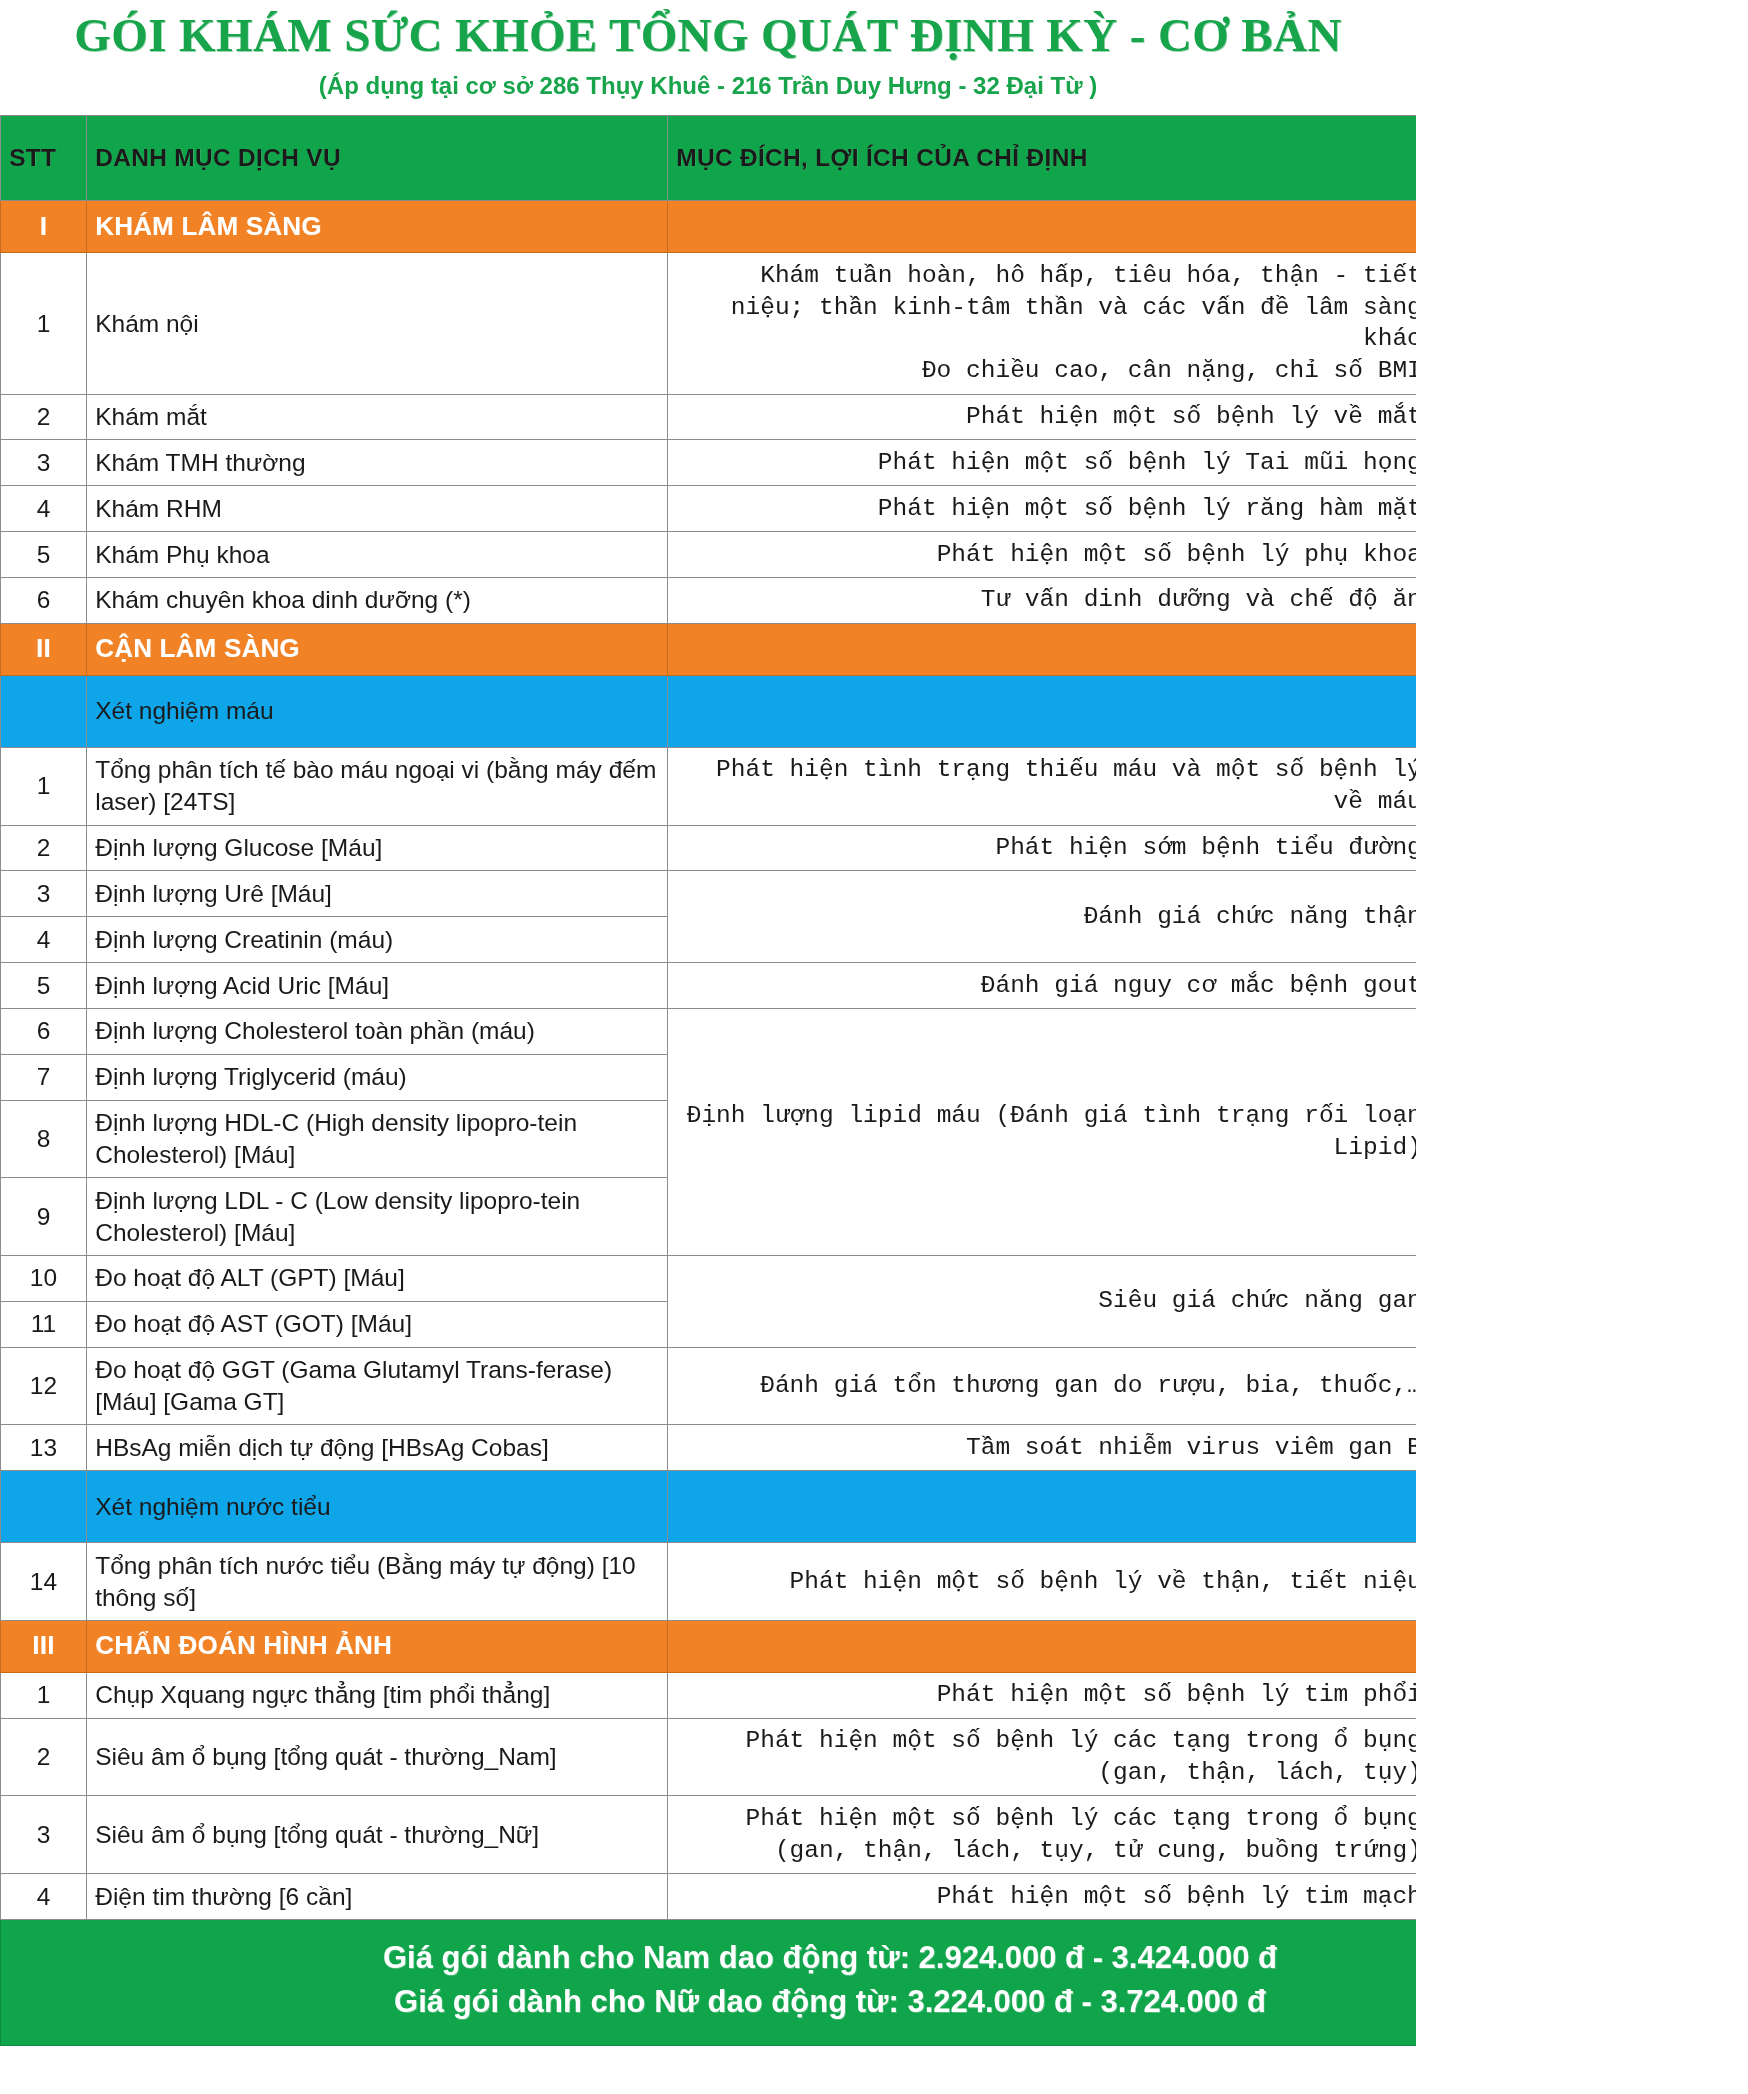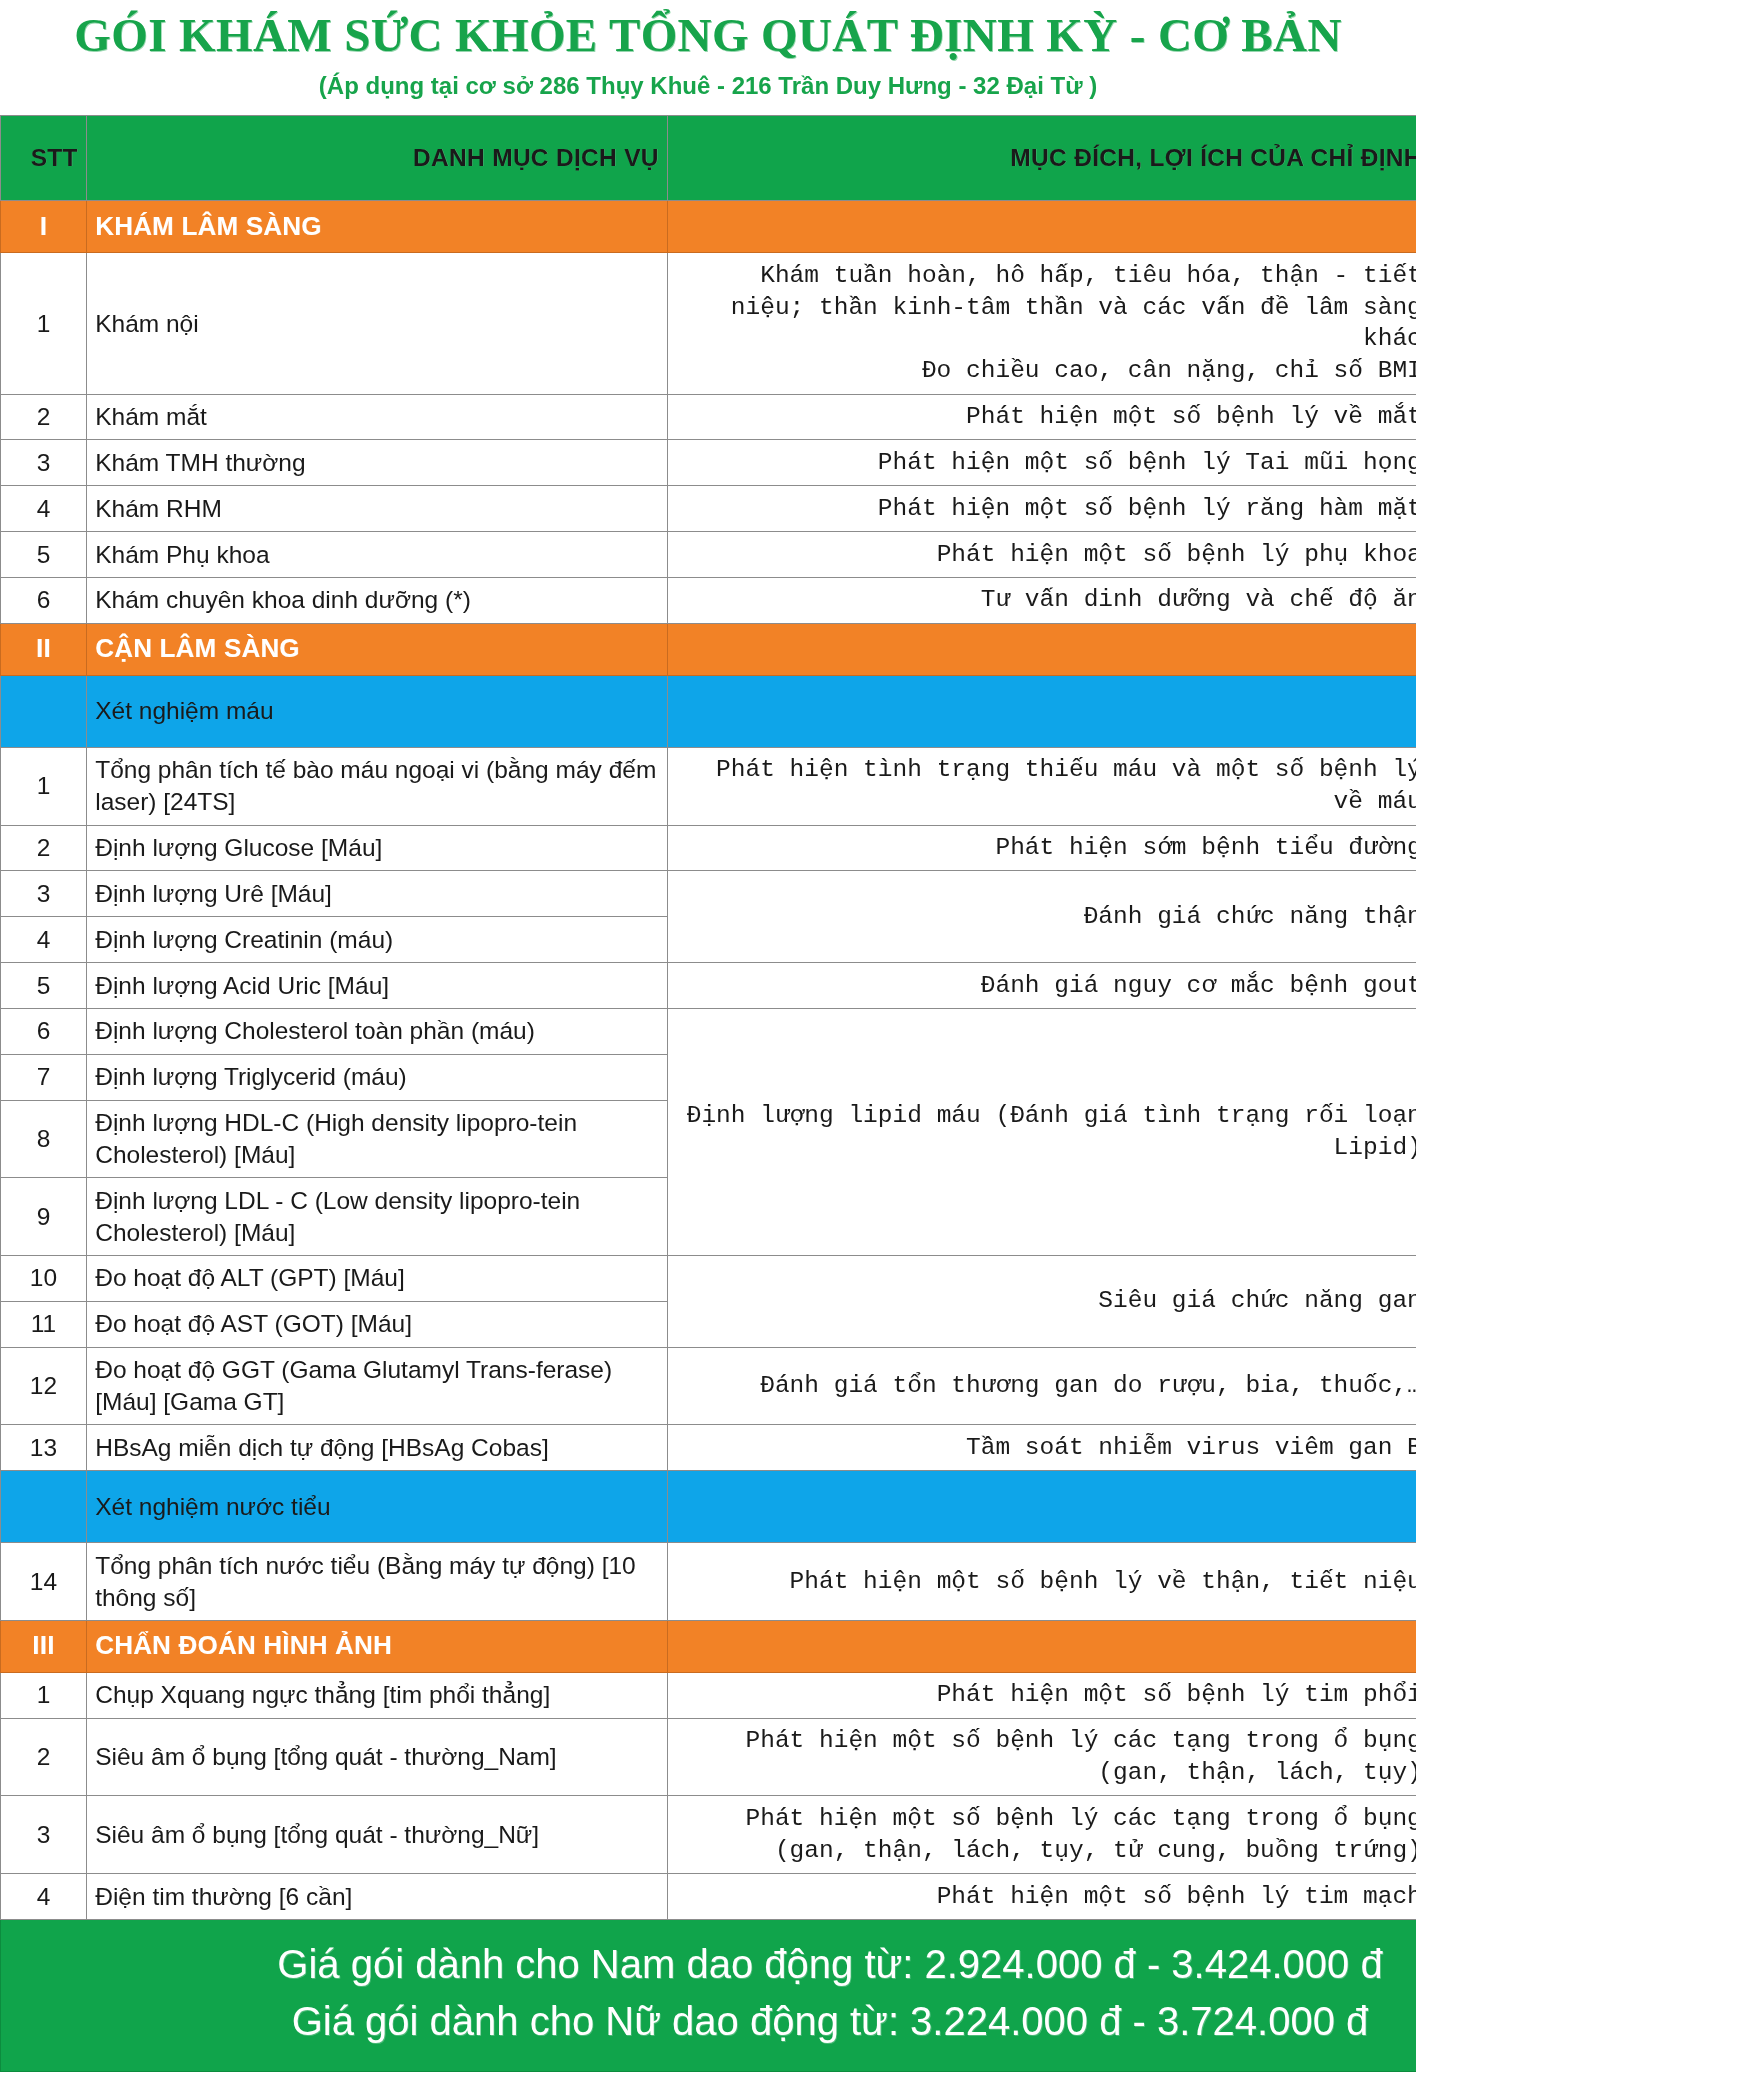--- a/index.html
+++ b/index.html
@@ -68,21 +68,21 @@
   col.c-purpose { width: 763px; }
   col.c-nam     { width: 115px; }
   col.c-nu      { width: 115px; }
 
   
   thead th {
     background: #10A44B;
     color: #ffffff;
     font-weight: bold;
     font-size: 25px;
-    text-align: right;
+    text-align: left;
     height: 85px;
     letter-spacing: 0.3px;
     border-color: #0c8c3e;
     text-shadow: 0.4px 0.4px 0 rgba(255,255,255,0.25);
   }
 
   
   tr.section td {
     background: #F28226;
     color: #ffffff;
@@ -113,22 +113,22 @@
     width: 1660px;
     background: #10A44B;
     border: 0.8px solid #0c8c3e;
     border-top: none;
     text-align: center;
     padding: 16.4px 8.2px 21px 8.2px;
   }
   .footer-line {
     color: #ffffff;
     font-family: "Liberation Sans", "DejaVu Sans", sans-serif;
-    font-weight: normal;
-    font-size: 40px;
+    font-weight: bold;
+    font-size: 31px;
     line-height: 1.42;
     white-space: nowrap;
     text-shadow: 0.8px 0.8px 0 rgba(255,255,255,0.25);
   }
 </style>
 </head>
 <body>
 
 <div id="page">
 

